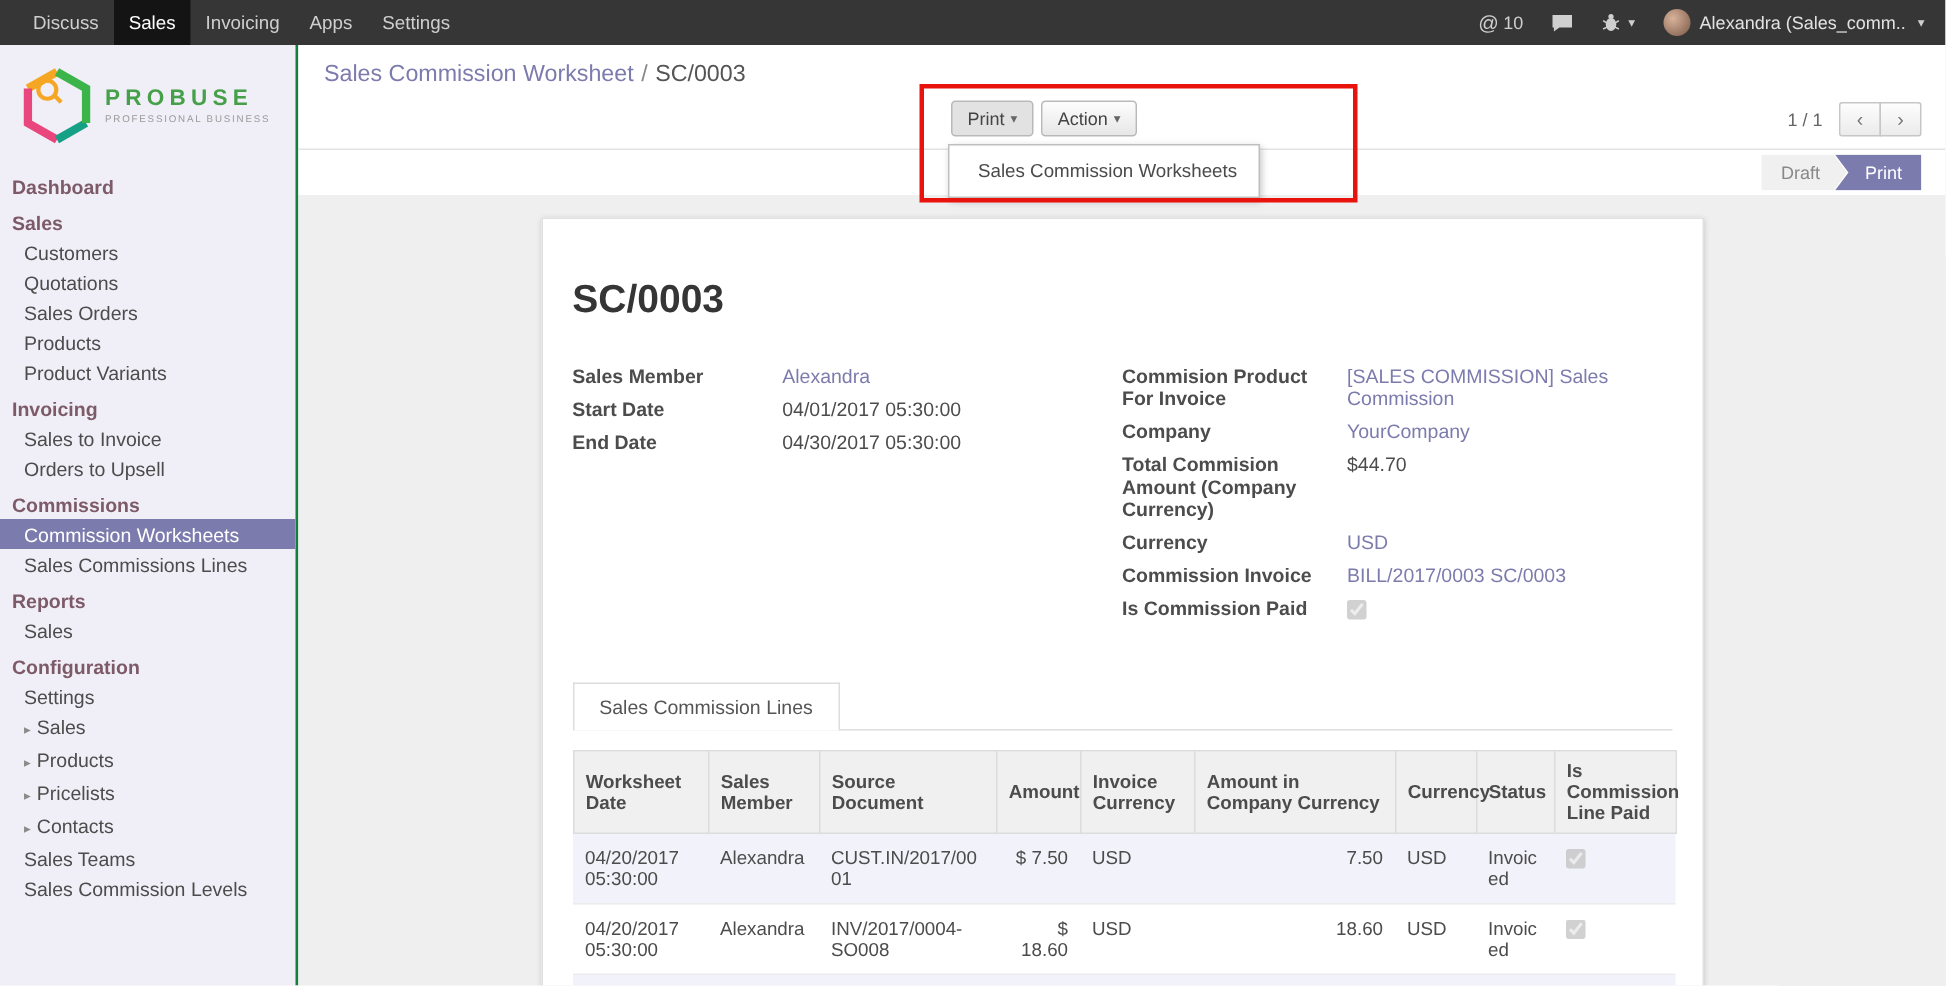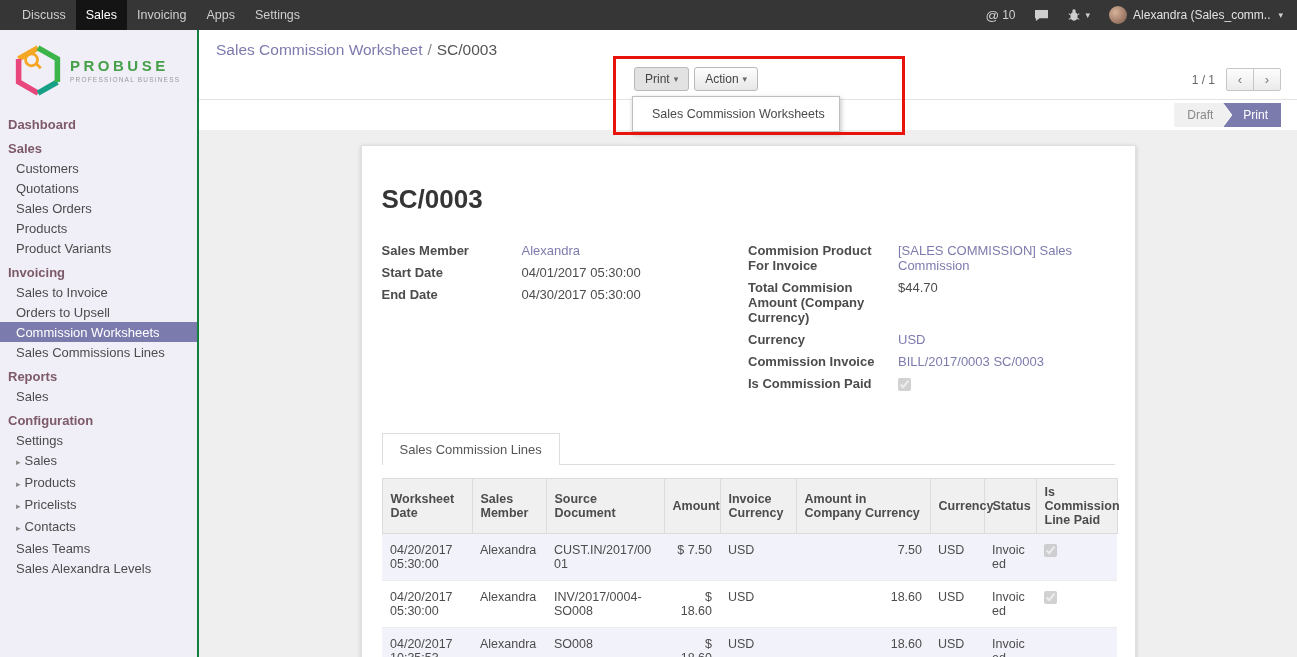--- a/index.html
+++ b/index.html
@@ -147,34 +147,35 @@
         <a class="side-item">Customers</a>
         <a class="side-item">Quotations</a>
         <a class="side-item">Sales Orders</a>
         <a class="side-item">Products</a>
         <a class="side-item">Product Variants</a>
 
         <div class="sec-header">Invoicing</div>
         <a class="side-item">Sales to Invoice</a>
         <a class="side-item">Orders to Upsell</a>
 
+        <div class="sec-header">Commissions</div>
         <a class="side-item selected">Commission Worksheets</a>
         <a class="side-item">Sales Commissions Lines</a>
 
         <div class="sec-header">Reports</div>
         <a class="side-item">Sales</a>
 
         <div class="sec-header">Configuration</div>
         <a class="side-item">Settings</a>
         <a class="side-item"><span class="caret-r">▸</span><span>Sales</span></a>
         <a class="side-item"><span class="caret-r">▸</span><span>Products</span></a>
         <a class="side-item"><span class="caret-r">▸</span><span>Pricelists</span></a>
         <a class="side-item"><span class="caret-r">▸</span><span>Contacts</span></a>
         <a class="side-item">Sales Teams</a>
-        <a class="side-item">Sales Alexandra Levels</a>
+        <a class="side-item">Sales Commission Levels</a>
       </nav>
     </aside>
 
     <main class="main">
 
       <div class="control-panel">
         <div class="breadcrumb">
           <a class="bc-link">Sales Commission Worksheet</a><span class="sep">/</span><span class="cur">SC/0003</span>
         </div>
 
@@ -226,20 +227,24 @@
               <div class="field-row">
                 <label>End Date</label>
                 <span class="fv">04/30/2017 05:30:00</span>
               </div>
             </div>
 
             <div class="o-group right">
               <div class="field-row">
                 <label>Commision Product For Invoice</label>
                 <span class="fv link">[SALES COMMISSION] Sales Commission</span>
+              </div>
+              <div class="field-row">
+                <label>Company</label>
+                <span class="fv link">YourCompany</span>
               </div>
               <div class="field-row">
                 <label>Total Commision Amount (Company Currency)</label>
                 <span class="fv">$44.70</span>
               </div>
               <div class="field-row">
                 <label>Currency</label>
                 <span class="fv link">USD</span>
               </div>
               <div class="field-row">

